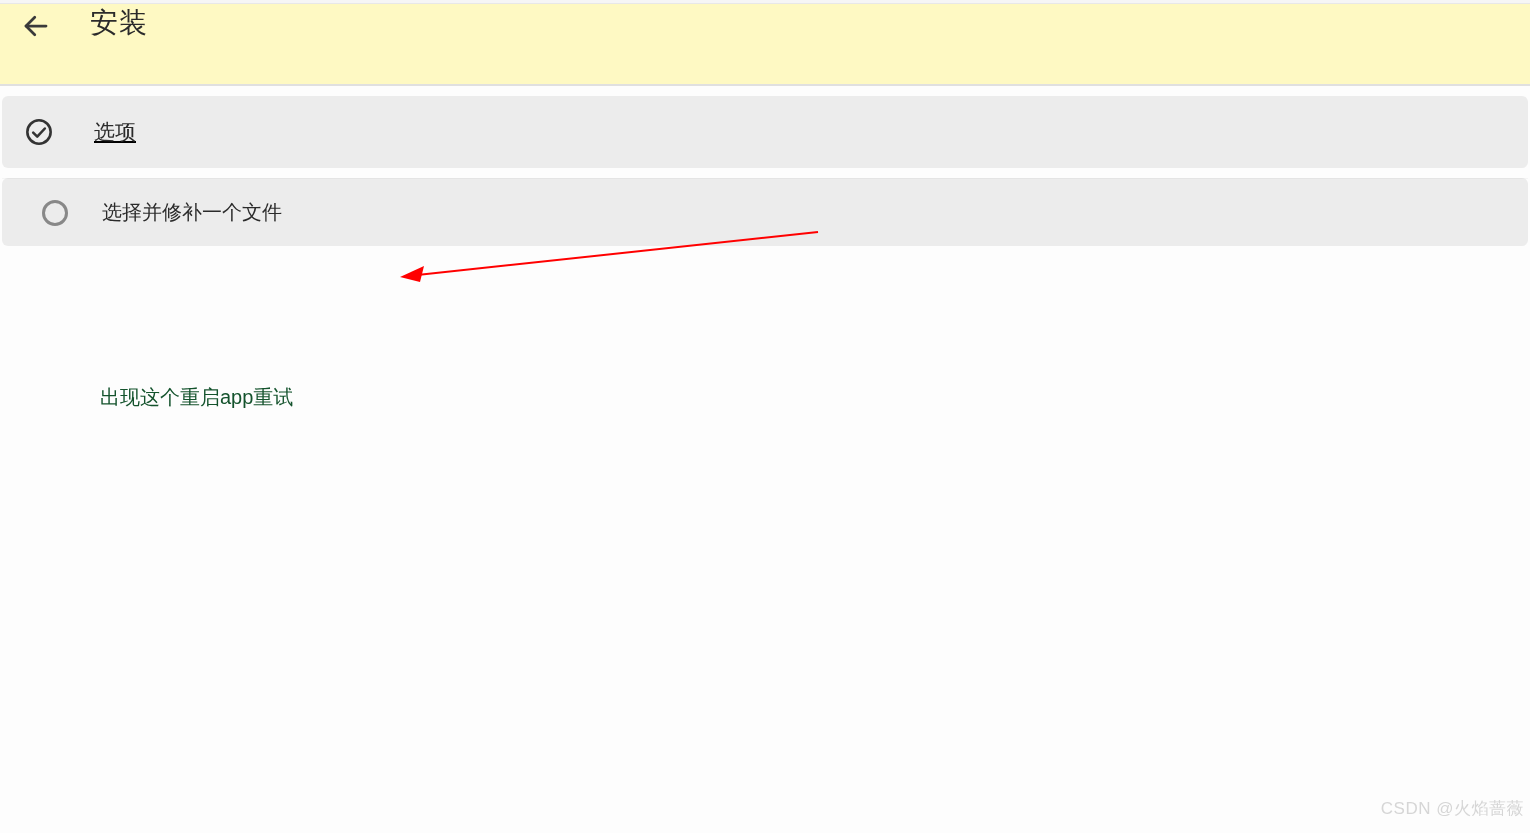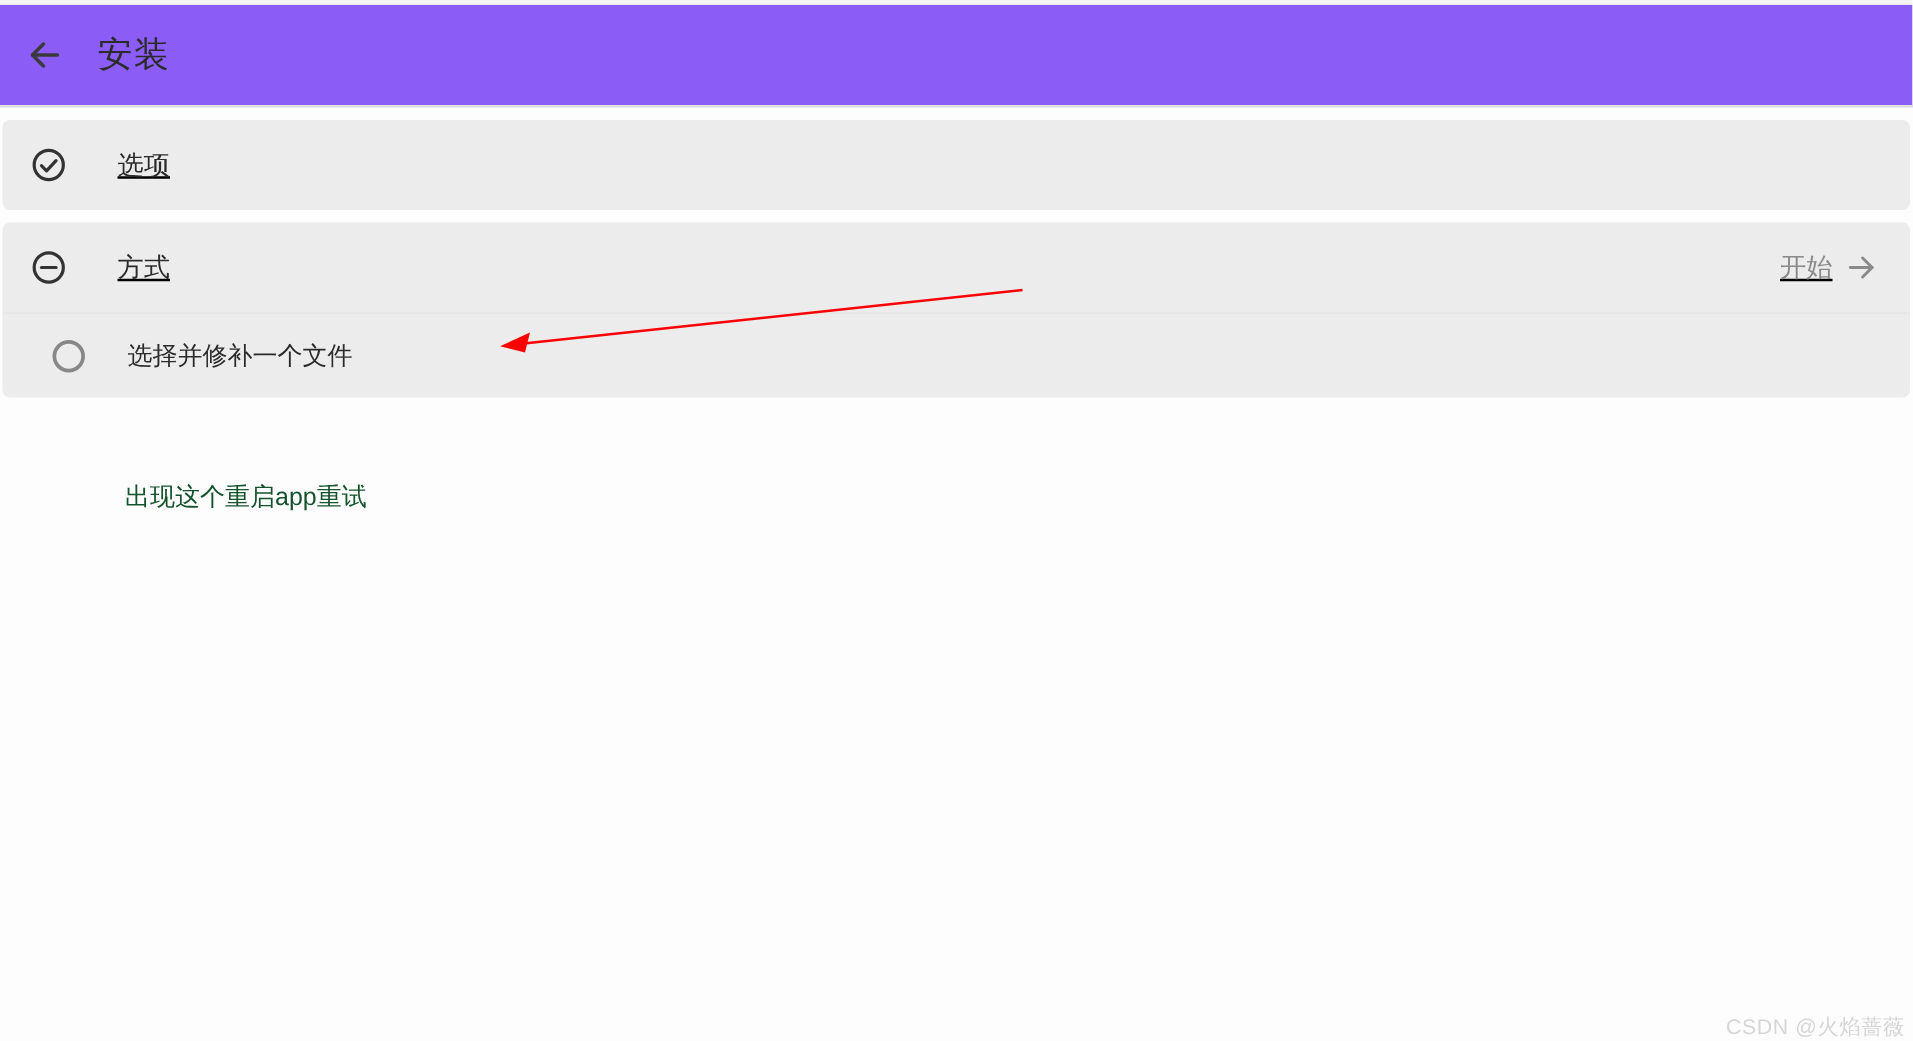--- a/index.html
+++ b/index.html
@@ -1,34 +1,34 @@
 <!DOCTYPE html>
 <html><head>
 <meta charset="utf-8">
 <style>
   * { box-sizing: border-box; margin: 0; padding: 0; }
   html, body { width: 1530px; height: 833px; background: #fdfdfd; font-family: "Microsoft YaHei", "PingFang SC", Arial, sans-serif; overflow: hidden; }
   .thin-strip { height: 4px; background: #f6f6f6; border-bottom: 1px solid #e8e8e8; }
-  .titlebar { display: flex; align-items: center; height: 82px; background: #8b5cf6; border-bottom: 2px solid #e0e0e0; padding-left: 14px; }
+  .titlebar { display: flex; align-items: flex-start; height: 82px; background: #fef9c3; border-bottom: 2px solid #e0e0e0; padding-left: 14px; gap: 12px; }
   .back-btn { width: 44px; height: 44px; display: flex; align-items: center; justify-content: center; color: #3a3a3a; }
   .title-txt { font-size: 28px; font-weight: 500; color: #2b2b2b; margin-left: 20px; letter-spacing: 1px; }
   .gap { height: 10px; background: #fdfdfd; }
   .card { background: #ececec; border-radius: 6px; margin: 0 2px; }
   .row { display: flex; align-items: center; height: 72px; padding: 0 22px; text-decoration: underline; }
   .row-icon { width: 30px; height: 30px; display: flex; align-items: center; justify-content: center; color: #333; flex-shrink: 0; }
   .row-label { font-size: 21px; color: #2b2b2b; margin-left: 40px; }
   .row-spacer { flex: 1; }
   .start-group { display: flex; align-items: center; gap: 10px; color: #8a8a8a; font-size: 21px; margin-right: 4px; }
   .start-group svg { color: #8a8a8a; }
   .sub-row { display: flex; align-items: center; height: 68px; padding: 0 26px 0 40px; border-top: 1px solid rgba(0,0,0,0.03); }
   .radio-icon { width: 26px; height: 26px; border: 3px solid #888; border-radius: 50%; flex-shrink: 0; }
   .sub-label { font-size: 20px; color: #2b2b2b; margin-left: 34px; }
   .annotation-text { position: absolute; left: 100px; top: 384px; font-size: 20px; color: #14532d; }
   .arrow-svg { position: absolute; left: 398px; top: 224px; pointer-events: none; }
-  .watermark { position: absolute; right: 6px; bottom: 0; font-size: 17px; color: #d6d6d6; letter-spacing: 0.5px; }
+  .watermark { position: absolute; right: 6px; bottom: 13px; font-size: 17px; color: #d6d6d6; letter-spacing: 0.5px; }
   .page { position: relative; width: 1530px; height: 833px; }
 </style>
 </head>
 <body>
 
 <div class="page">
 
   <div class="thin-strip"></div>
 
   <div class="titlebar">
@@ -51,37 +51,20 @@
           <polyline points="7 12.5 10.5 16 17 9"></polyline>
         </svg>
       </span>
       <span class="row-label">选项</span>
     </div>
   </div>
 
   <div class="gap"></div>
 
   <div class="card">
-    <div class="row">
-      <span class="row-icon">
-        <svg width="28" height="28" viewBox="0 0 24 24" fill="none" stroke="currentColor" stroke-width="2.2" stroke-linecap="round" stroke-linejoin="round">
-          <circle cx="12" cy="12" r="10"></circle>
-          <line x1="7" y1="12" x2="17" y2="12"></line>
-        </svg>
-      </span>
-      <span class="row-label">方式</span>
-      <span class="row-spacer"></span>
-      <span class="start-group">
-        <span>开始</span>
-        <svg width="26" height="26" viewBox="0 0 24 24" fill="none" stroke="currentColor" stroke-width="2.2" stroke-linecap="round" stroke-linejoin="round">
-          <line x1="4" y1="12" x2="20" y2="12"></line>
-          <polyline points="13 5 20 12 13 19"></polyline>
-        </svg>
-      </span>
-    </div>
     <div class="sub-row">
       <span class="radio-icon"></span>
       <span class="sub-label">选择并修补一个文件</span>
     </div>
   </div>
 
   <svg class="arrow-svg" width="430" height="60" viewBox="0 0 430 60">
     <line x1="420" y1="8" x2="10" y2="52" stroke="#ff0000" stroke-width="2"></line>
     <polygon points="2,53 26,42 22,58" fill="#ff0000"></polygon>
   </svg>

